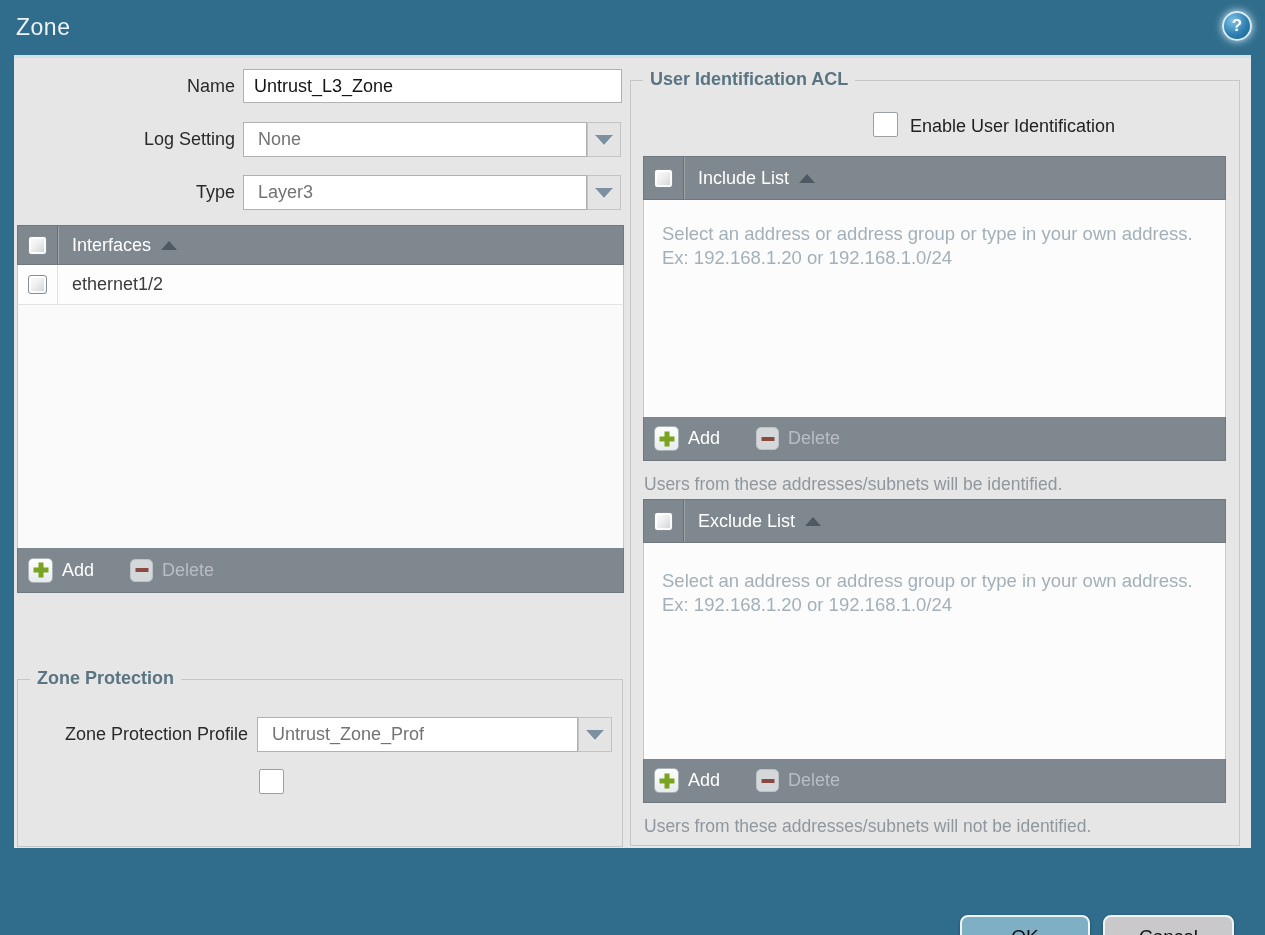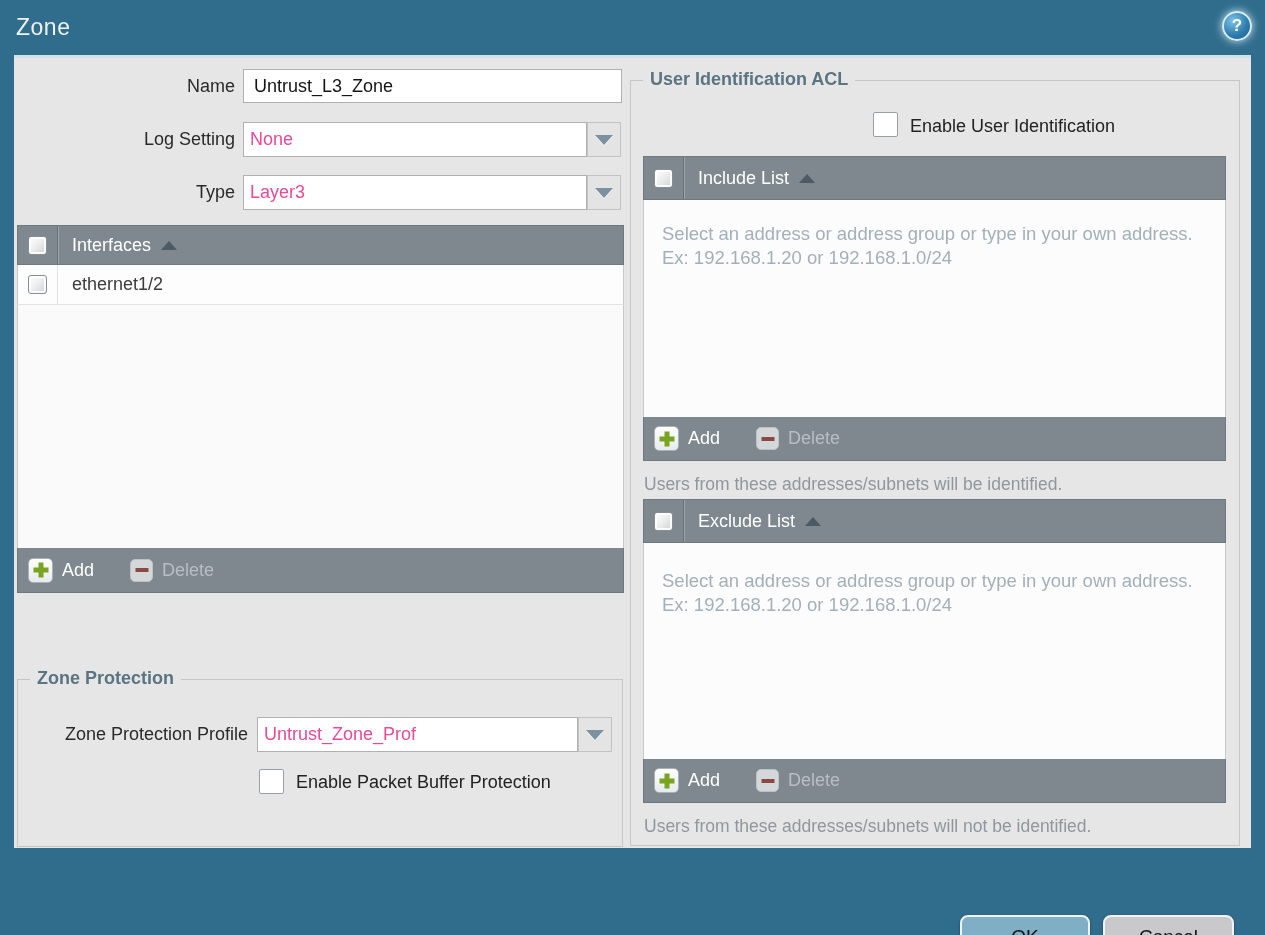--- a/index.html
+++ b/index.html
@@ -14,22 +14,22 @@
           border:2px solid #d6ecf7; box-shadow:0 0 9px rgba(223,242,252,.95);
           color:#fff; font-weight:bold; font-size:17px; display:flex; align-items:center; justify-content:center; cursor:pointer; }
 
   
   .dlg { position:absolute; left:14px; top:55px; width:1237px; height:793px; background:#e6e6e6; border-top:3px solid #cfe2e8; }
 
   
   .lbl { position:absolute; color:#2a2a2a; font-size:18px; text-align:right; }
   .txt-input { position:absolute; background:#fff; border:1px solid #b1b1b1; font-size:18px; color:#141414;
                padding:8px 10px; font-family:"Liberation Sans", sans-serif; }
-  .dd-box { position:absolute; background:#fff; border:1px solid #b1b1b1; font-size:18px; color:#ec4899;
-            padding:0 6px; display:flex; align-items:center; }
+  .dd-box { position:absolute; background:#fff; border:1px solid #b1b1b1; font-size:18px; color:#737373;
+            padding:0 14px; display:flex; align-items:center; }
   .dd-arrow { position:absolute; background:#e4e4e4; border:1px solid #c3c3c3; display:flex; align-items:center; justify-content:center; cursor:pointer; }
   .dd-arrow::after { content:""; width:0; height:0; border-left:9px solid transparent; border-right:9px solid transparent;
                      border-top:10px solid #7c90a0; filter:drop-shadow(0 1px 0 rgba(255,255,255,.7)); }
 
   
   .tbl-header { position:absolute; background:#7e888e; display:flex; align-items:center; border:1px solid #6e787e; }
   .tbl-footer { position:absolute; background:#7e888e; display:flex; align-items:center; border:1px solid #6e787e; border-top:none; padding-left:10px;gap:12px; }
   .tbl-row { position:absolute; background:#fdfdfd; display:flex; align-items:center; border-left:1px solid #c6cacc; border-right:1px solid #c6cacc; border-bottom:1px solid #e3e3e3; }
   .tbl-body { position:absolute; background:#fafafa; border-left:1px solid #c6cacc; border-right:1px solid #c6cacc; }
   .chk-col { width:40px; align-self:stretch; display:flex; align-items:center; justify-content:center;
@@ -116,21 +116,20 @@
         <div class="del-text">Delete</div>
       </div>
     </div>
 
     <div class="group" style="left:3px;top:621px;width:606px;height:168px;">
       <div class="legend">Zone Protection</div>
       <div class="lbl" style="left:0;top:37px;width:230px;line-height:35px;">Zone Protection Profile</div>
       <div class="dd-box" style="left:239px;top:37px;width:321px;height:35px;">Untrust_Zone_Prof</div>
       <div class="dd-arrow" style="left:560px;top:37px;width:34px;height:35px;"></div>
       <div class="chk" style="left:241px;top:89px;"></div>
-      <div class="chk-lbl" style="left:278px;top:92px;">Enable Packet Buffer Protection</div>
     </div>
 
     <div class="group" style="left:616px;top:22px;width:610px;height:766px;">
       <div class="legend">User Identification ACL</div>
 
       <div class="chk" style="left:242px;top:31px;"></div>
       <div class="chk-lbl" style="left:279px;top:35px;">Enable User Identification</div>
 
       <div class="tbl-header" style="left:12px;top:75px;width:583px;height:44px;">
         <div class="chk-col">

